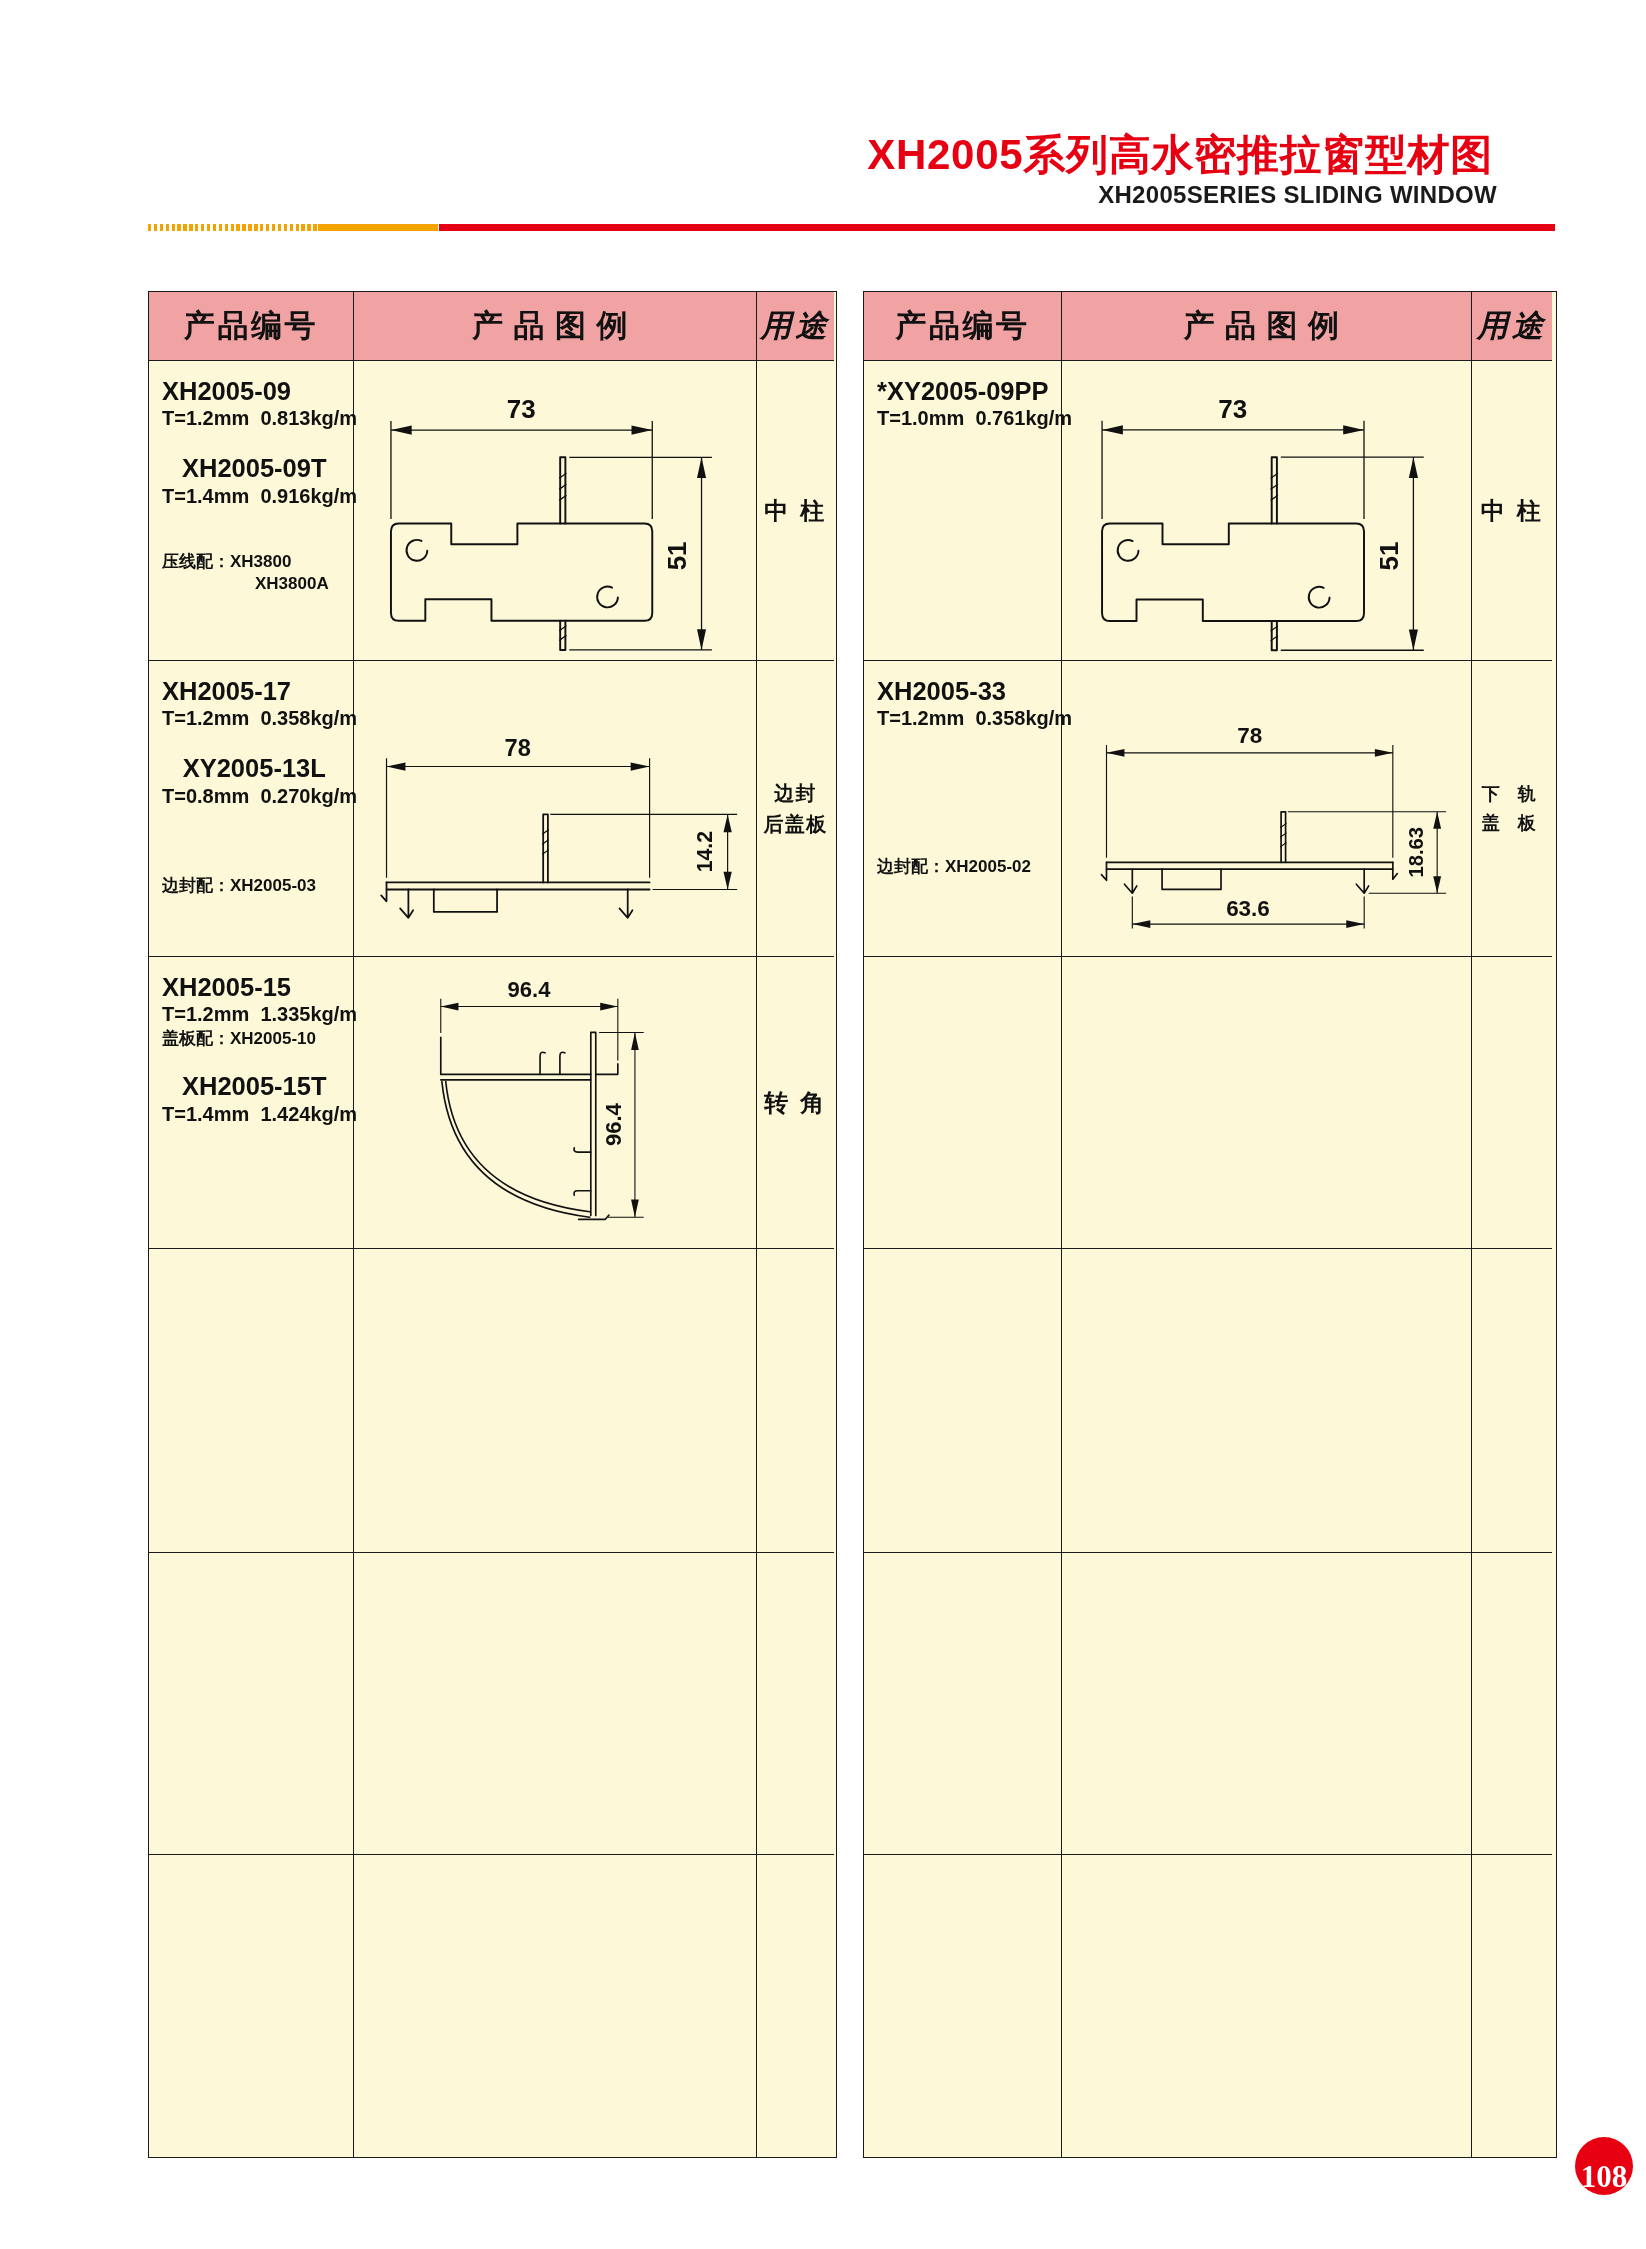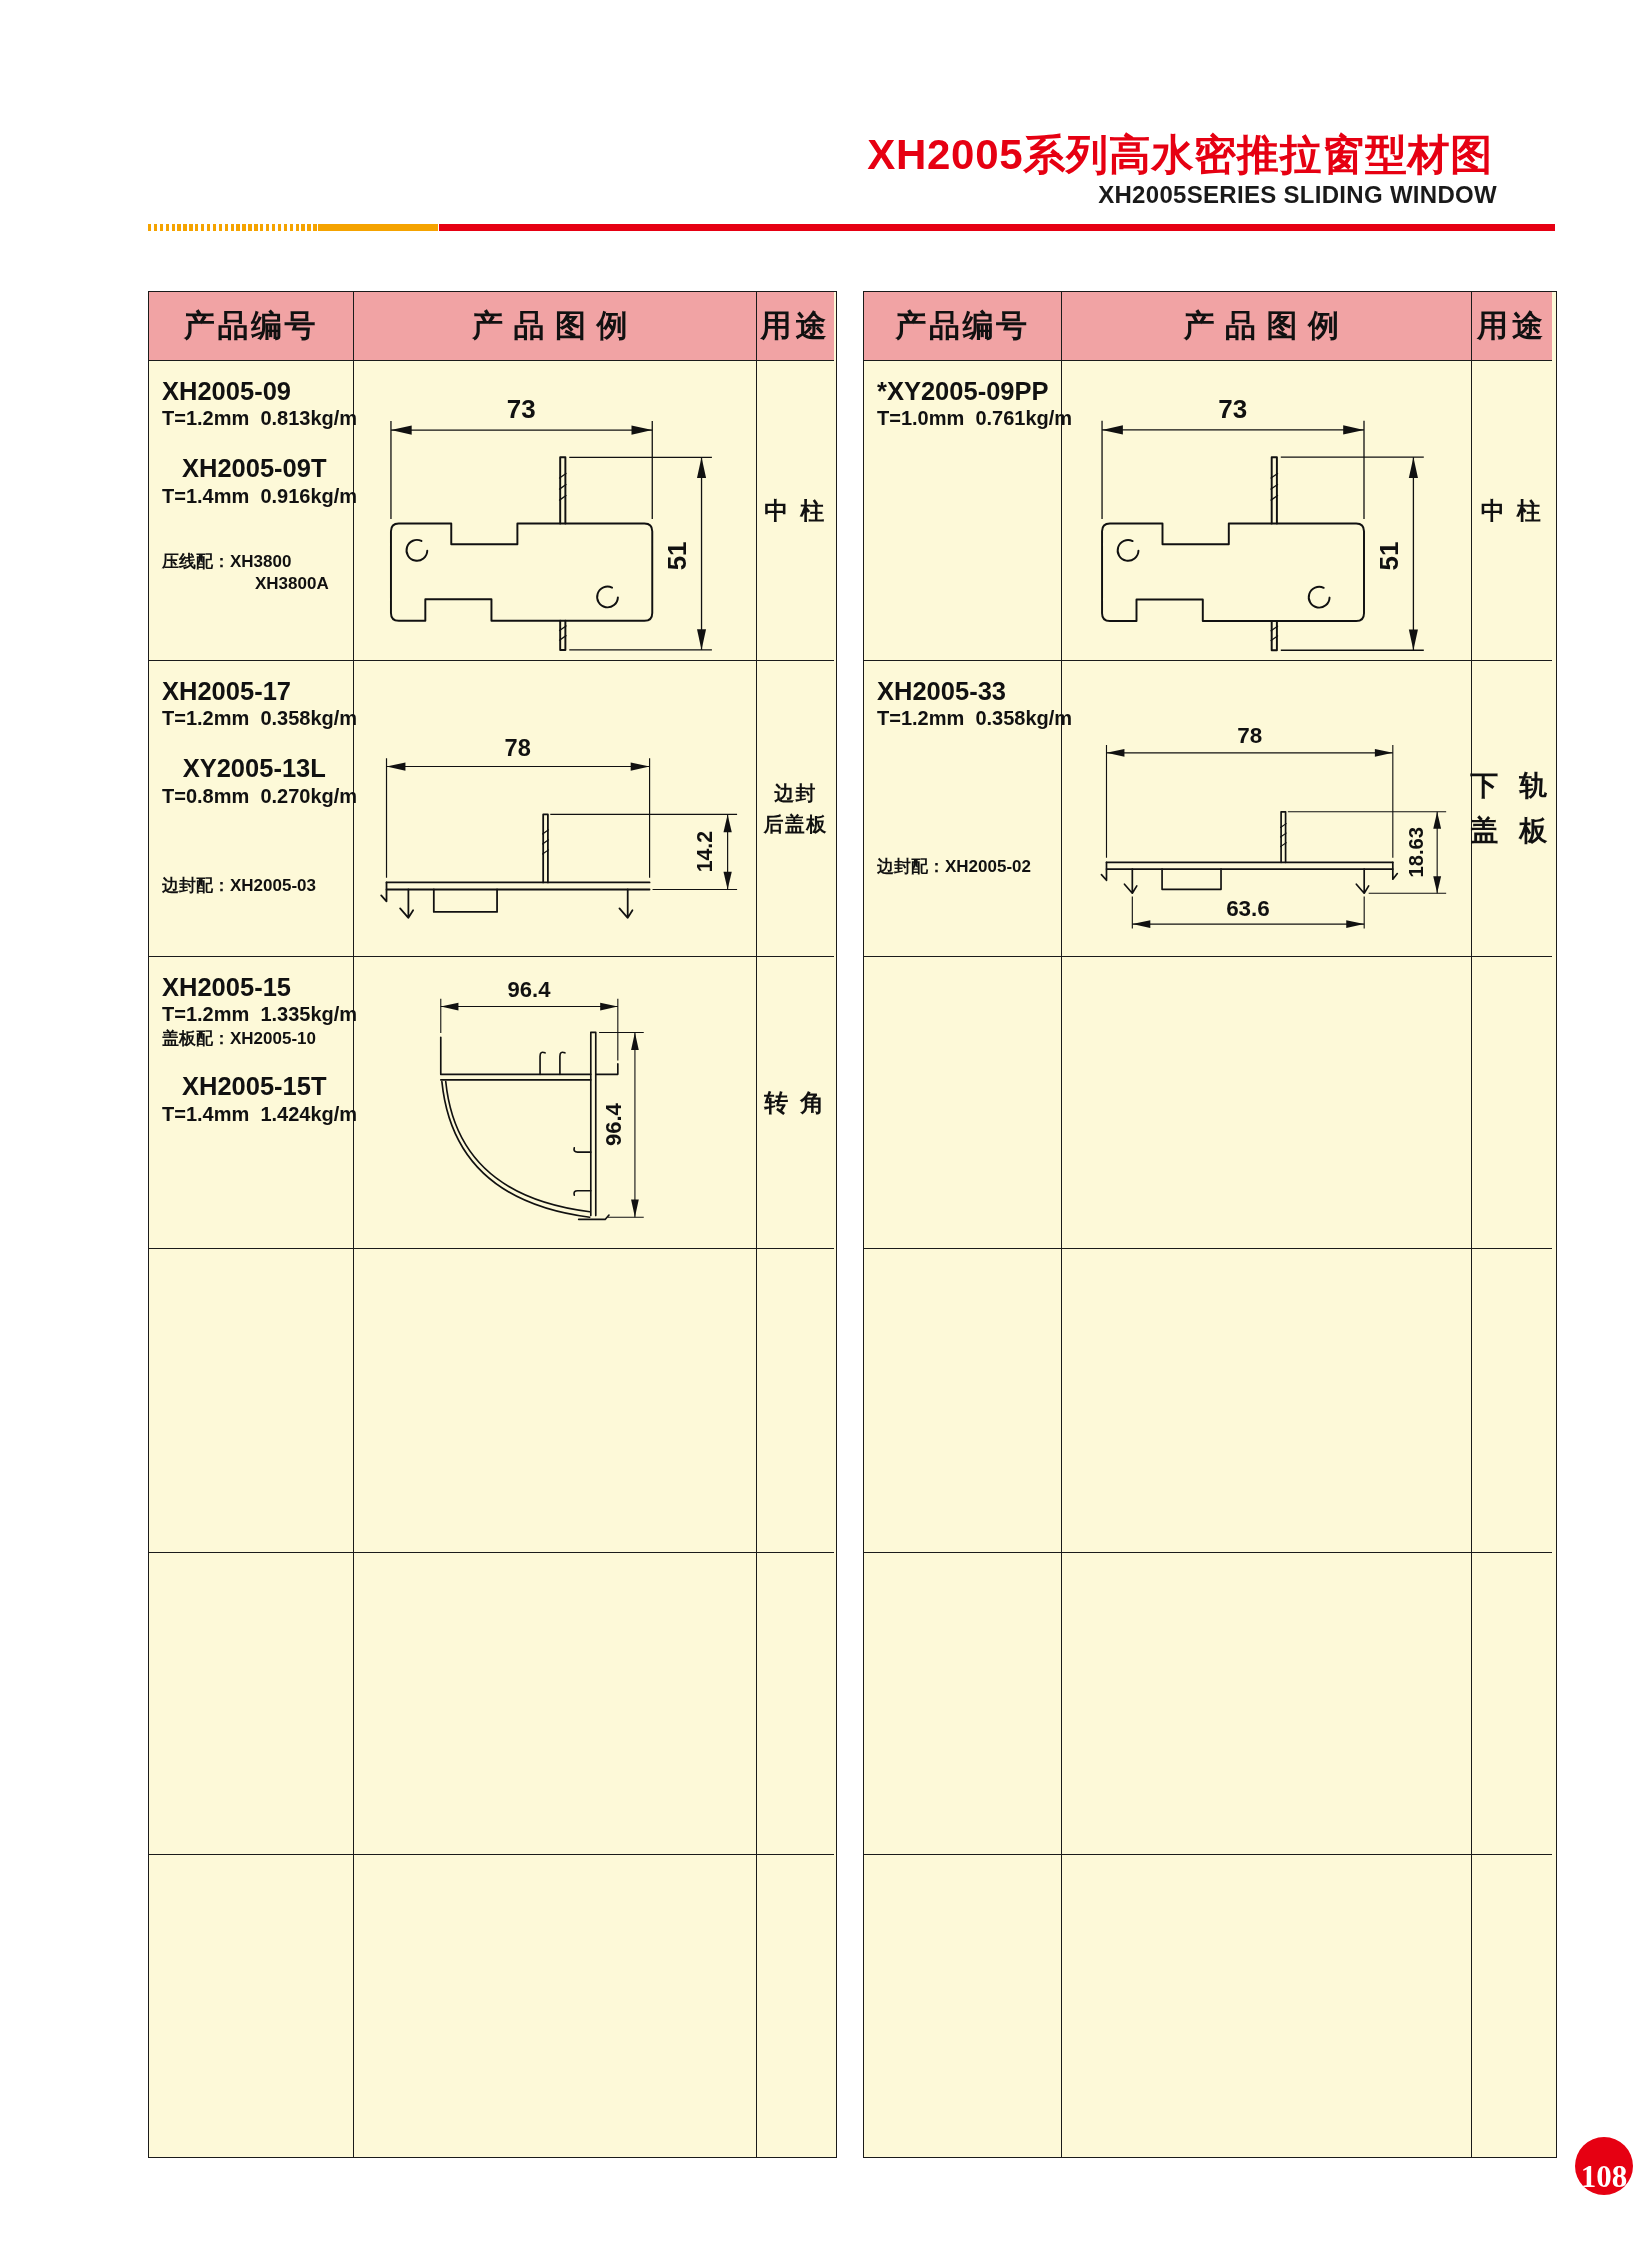--- a/index.html
+++ b/index.html
@@ -12,35 +12,35 @@
   .bar-red{left:399px;width:1116px;background:#e60013;}
   .cat{position:absolute;top:291px;display:grid;grid-template-rows:69px 300px 296px 292px 304px 302px 302px;border:1.3px solid #1b1b1b;background:#fdf9d8;}
   .cat-left{left:108px;width:687px;grid-template-columns:205px 403px 77px;}
   .cat-right{left:823px;width:692px;grid-template-columns:198px 410px 80px;}
   .c{border-right:1.3px solid #1b1b1b;border-bottom:1.3px solid #1b1b1b;position:relative;box-sizing:border-box;}
   .nr{border-right:none;}
   .nb{border-bottom:none;}
   .th{background:#f1a3a4;display:flex;align-items:center;justify-content:center;font-size:31px;font-weight:bold;color:#111;}
   .sp4{letter-spacing:2.6px;}
   .sp16{letter-spacing:10.5px;}
-  .sp6{letter-spacing:3.9px;}
+  .sp6{letter-spacing:3.9px;font-style:italic;}
   .codecell{padding:15.7px 6.5px 0 13px;color:#111;}
   .code{font-size:25.5px;font-weight:bold;line-height:1.12;white-space:pre;}
   .spec{font-size:20px;font-weight:bold;line-height:1.35;white-space:pre;}
   .note{font-size:17px;font-weight:bold;line-height:1.3;white-space:pre;}
   .mt1{margin-top:22px;text-align:center;}
   .mt2{margin-top:41px;}
   .mt3{margin-top:65px;}
   .mt4{margin-top:124px;}
   .ind{margin-left:93px;}
   .diag{display:flex;align-items:center;justify-content:center;}
   .use{display:flex;flex-direction:column;align-items:center;justify-content:center;font-weight:bold;color:#111;}
   .u1{font-size:24px;letter-spacing:2.6px;white-space:pre;}
   .u2{font-size:20px;letter-spacing:1.3px;line-height:1.55;white-space:pre;}
-  .u3{font-size:28px;letter-spacing:6.5px;line-height:1.6;white-space:pre;}
+  .u3{font-size:18px;letter-spacing:6.5px;line-height:1.6;white-space:pre;}
   .badge{position:absolute;left:1535px;top:2137px;width:58px;height:58px;border-radius:50%;background:#e60012;color:#ffffff;font-family:"Liberation Serif","DejaVu Serif",serif;font-size:31px;font-weight:bold;display:flex;align-items:flex-end;justify-content:center;}
   svg .p{stroke:#111;stroke-width:3;fill:none;stroke-linecap:round;stroke-linejoin:round;}
   svg .pt{stroke:#111;stroke-width:2;fill:none;stroke-linecap:round;}
   svg .d{stroke:#111;stroke-width:2;fill:none;}
   svg .ah{fill:#111;stroke:none;}
   svg text{font-family:"Liberation Sans","DejaVu Sans",sans-serif;font-size:40px;font-weight:600;fill:#111;text-anchor:middle;}
   svg text.small{font-size:36px;}
 </style>
 </head>
 <body>

